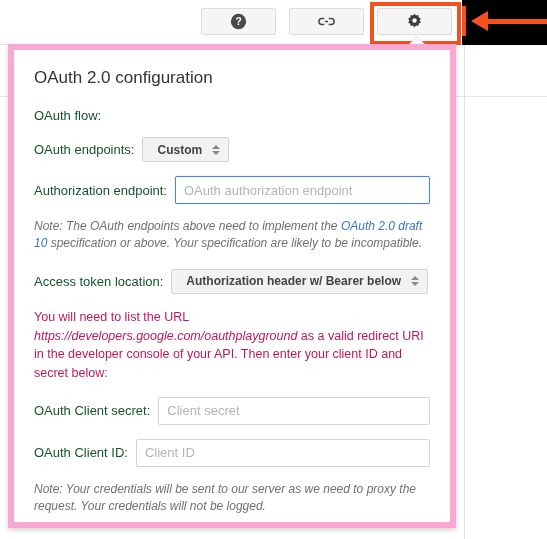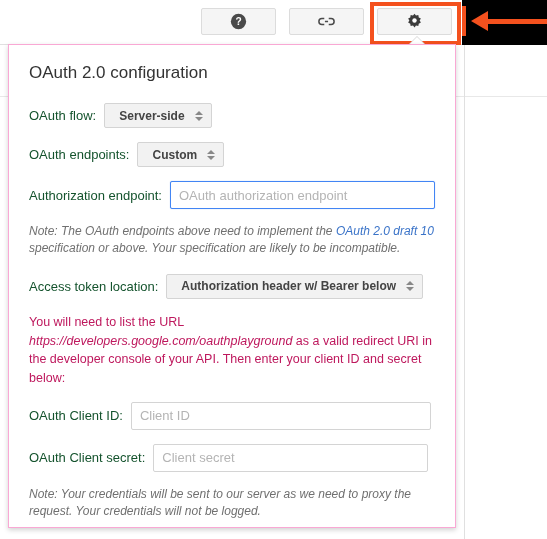--- a/index.html
+++ b/index.html
@@ -127,21 +127,21 @@
   }
 
   
   #config-panel {
     position: absolute;
     left: 8px;
     top: 44px;
     width: 448px;
     height: 484px;
     background: #ffffff;
-    border: 1px solid #f9a8d4;
+    border: 6px solid #f9a8d4;
     box-sizing: border-box;
     box-shadow: 0 2px 5px rgba(0,0,0,0.18);
     padding: 18px 20px 0 20px;
   }
 
   #panel-title {
     font-size: 17px;
     color: #333333;
     margin: 0 0 20px 0;
     font-weight: normal;
@@ -281,27 +281,20 @@
 <div id="arrow-shaft"></div>
 <div id="arrow-head"></div>
 <div id="arrow-tail-tick"></div>
 
 <div id="config-panel">
 
   <h1 id="panel-title">OAuth 2.0 configuration</h1>
 
   <div class="field-row">
     <span class="field-label">OAuth flow:</span>
-    <div class="select-ctl" style="min-width:100px; justify-content:center;">
-      <span>Server-side</span>
-      <span class="spin">
-          <i class="up"></i>
-          <i class="down"></i>
-        </span>
-    </div>
   </div>
 
   <div class="field-row">
     <span class="field-label">OAuth endpoints:</span>
     <div class="select-ctl" style="min-width:80px; justify-content:center;">
       <span>Custom</span>
       <span class="spin">
           <i class="up"></i>
           <i class="down"></i>
         </span>
@@ -323,24 +316,24 @@
       <span class="spin">
           <i class="up"></i>
           <i class="down"></i>
         </span>
     </div>
   </div>
 
   <p class="para"><span>You will need to list the URL </span><em>https://developers.google.com/oauthplayground</em><span> as a valid redirect URI in the developer console of your API. Then enter your client ID and secret below:</span></p>
 
   <div class="field-row">
+    <span class="field-label">OAuth Client secret:</span>
+    <input class="txt-input" type="text" style="width: 275px;" placeholder="Client secret">
+  </div>
+
+  <div class="field-row">
     <span class="field-label">OAuth Client ID:</span>
     <input class="txt-input" type="text" style="width: 300px;" placeholder="Client ID">
   </div>
 
-  <div class="field-row">
-    <span class="field-label">OAuth Client secret:</span>
-    <input class="txt-input" type="text" style="width: 275px;" placeholder="Client secret">
-  </div>
-
   <p class="note" style="margin-top:10px;">Note: Your credentials will be sent to our server as we need to proxy the request. Your credentials will not be logged.</p>
 
 </div>
 
 </body></html>

